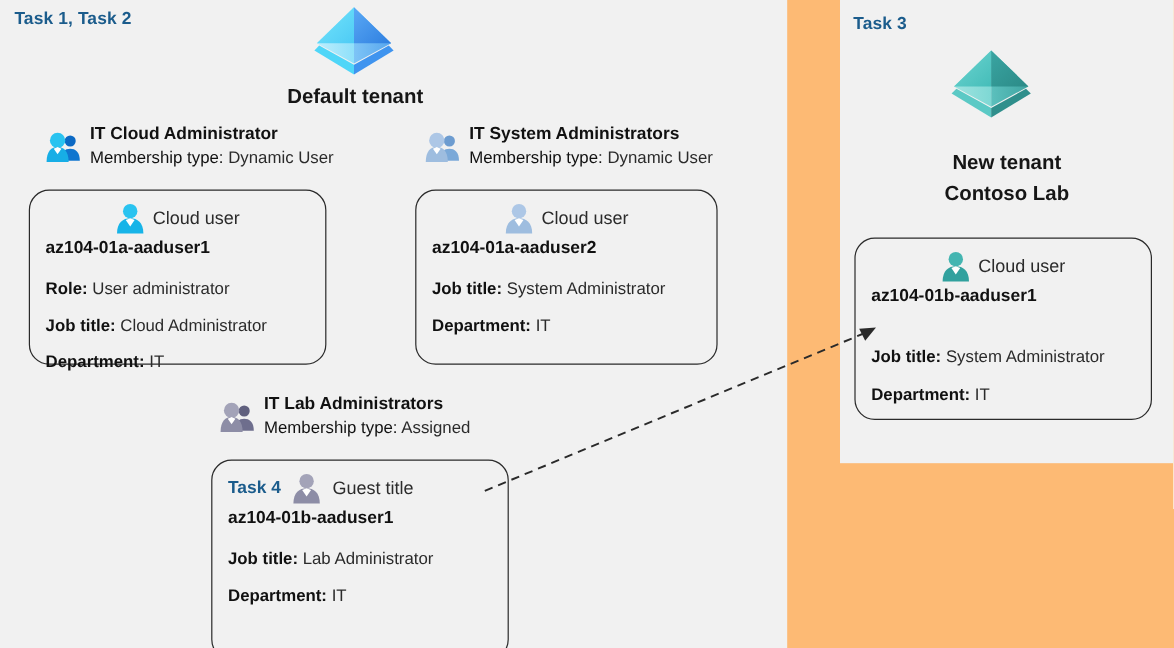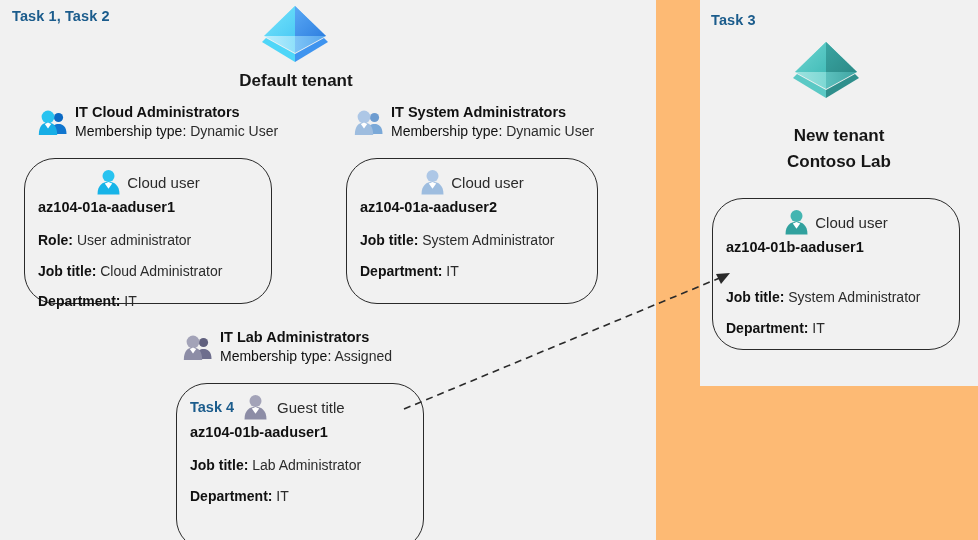--- a/index.html
+++ b/index.html
@@ -74,21 +74,21 @@
     white-space: nowrap;
     line-height: 1.15;
   }
   .group-meta b { color: #111111; font-weight: normal; margin-top: 46px; }
 
   
   .card {
     position: absolute;
     box-sizing: border-box;
     border: 1.4px solid #2a2a2a;
-    border-radius: 31px;
+    border-radius: 17px;
     background: transparent;
     padding: 8px 13px 10px 13px;
   }
   .card-head {
     display: flex;
     align-items: center;
     gap: 6px;
     height: 30px;
     margin-bottom: 2px;
   }
@@ -181,21 +181,21 @@
     <span class="group-icon">
       <svg viewBox="0 0 30 28" xmlns="http://www.w3.org/2000/svg">
         <circle cx="20.5" cy="8.5" r="4.6" fill="#0b69c4"></circle>
         <path d="M12.5 25 C12.5 17.5 16.2 15 20.5 15 C24.8 15 28.5 17.5 28.5 25 Z" fill="#1076cf"></path>
         <circle cx="10" cy="8" r="6.4" fill="#29c3f0"></circle>
         <path d="M0.8 26 C0.8 16.6 5 13.4 10 13.4 C15 13.4 19.2 16.6 19.2 26 Z" fill="#17aee6"></path>
         <path d="M10 13.6 L13.2 15 L10 19.6 L6.8 15 Z" fill="#ffffff"></path>
       </svg>
     </span>
     <span class="group-text">
-      <span class="group-name">IT Cloud Administrators</span>
+      <span class="group-name">IT Cloud Administrator</span>
       <span class="group-meta"><b>Membership type:</b> <span>Dynamic User</span></span>
     </span>
   </div>
 
   <div class="card" style="left:24px; top:158px; width:248px; height:146px;">
     <div class="card-head centered">
       <span class="user-icon">
         <svg viewBox="0 0 25 27" xmlns="http://www.w3.org/2000/svg">
           <circle cx="12.5" cy="7" r="6" fill="#29c3f0"></circle>
           <path d="M1.5 25.5 C1.5 16.3 6.6 12.8 12.5 12.8 C18.4 12.8 23.5 16.3 23.5 25.5 Z" fill="#17b4e8"></path>

